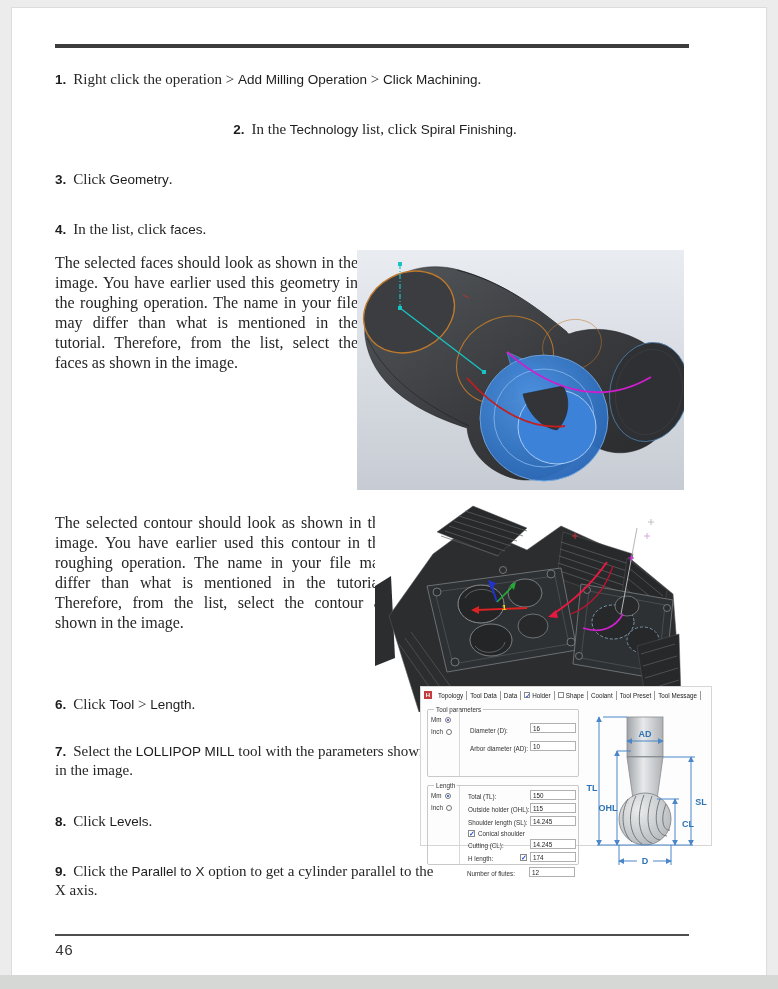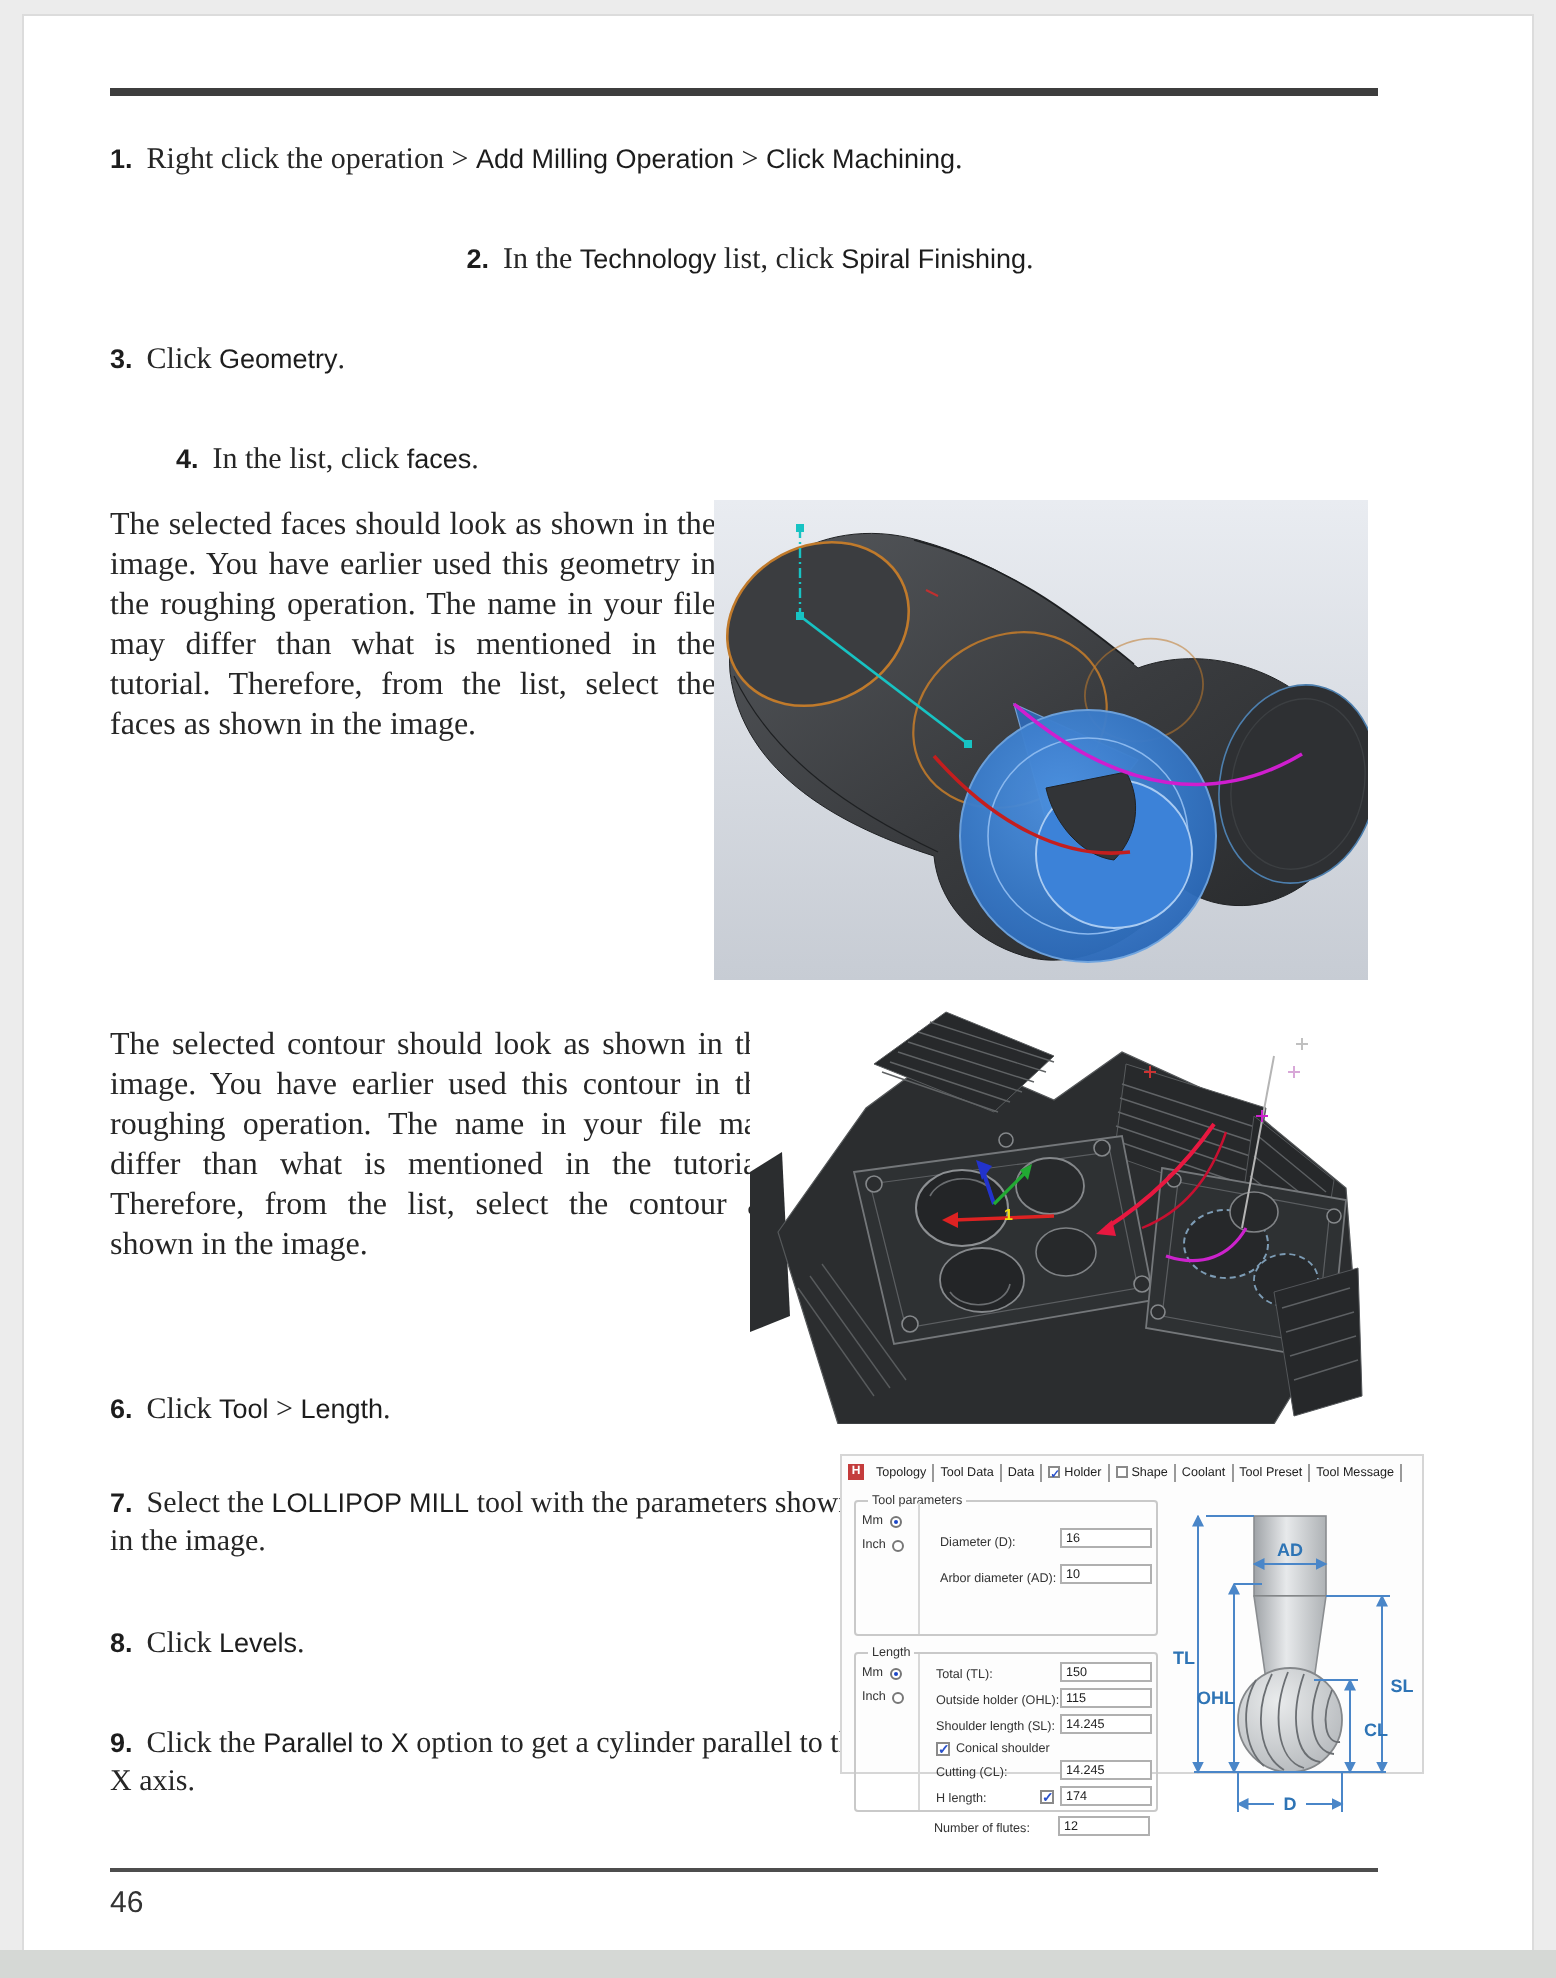--- a/index.html
+++ b/index.html
@@ -9,34 +9,34 @@
     font-family:"Liberation Serif", serif;
     overflow:hidden;
   }
   .bottom-strip { position:absolute; left:0; bottom:0; width:778px; height:14px; background:#d5d8d5; }
   .page {
     position:absolute; left:12px; top:8px; width:754px; height:967px;
     background:#ffffff; box-shadow:0 0 0 1px #dcdcdc;
   }
   .rule-top { position:absolute; left:43px; top:36px; width:634px; height:4px; background:#3d3d3d; }
   .rule-bottom { position:absolute; left:43px; top:926px; width:634px; height:2px; background:#4d4d4d; }
-  .page-num { position:absolute; left:43px; top:935px; font-family:Liberation Sans, sans-serif; font-size:15px; color:#333; }
+  .page-num { position:absolute; left:43px; top:935px; font-family:Liberation Mono, monospace; font-size:15px; color:#333; }
 
   .step { position:absolute; left:43px; font-size:15px; line-height:19px; color:#262626; }
   .step .num { font-family:"Liberation Sans",sans-serif; font-weight:700; font-size:13.5px; margin-right:7px; color:#1d1d1d; }
   .step .t { font-family:"Liberation Serif",serif; }
   .step .bb { font-family:"Liberation Sans",sans-serif; font-weight:400; font-size:13.5px; color:#1d1d1d; }
 
   .para { position:absolute; left:43px; font-size:16px; line-height:20px; color:#262626; text-align:justify; }
 
   .fig { position:absolute; overflow:hidden; }
 
   
   .dlg {
-    position:absolute; left:408px; top:719px; width:292px; height:160px;
+    position:absolute; left:408px; top:678px; width:292px; height:160px;
     background:#fdfdfd; border:1px solid #d6d6d6;
     font-family:"Liberation Sans",sans-serif; color:#333;
   }
   .tabbar { position:absolute; left:3px; top:2px; right:2px; height:12px; display:flex; align-items:center; }
   .hicon { width:8px; height:8px; background:#c43c3c; color:#fff; font-size:6px; font-weight:700; line-height:8px; text-align:center; margin-right:3px; flex:none; }
   .tab { font-size:6.3px; white-space:nowrap; padding:1px 3px; border-right:1px solid #9a9a9a; display:flex; align-items:center; gap:2px; color:#222; }
   .tcb { display:inline-block; width:6px; height:6px; border:1px solid #8a8a8a; background:#fff; position:relative; flex:none; }
   .tcb.on::after { content:"✓"; position:absolute; left:0; top:-1.5px; font-size:6px; color:#2b52cc; font-weight:700; }
   .grp { position:absolute; border:1px solid #c9c9c9; border-radius:2px; }
   .grp .legend { position:absolute; top:-4px; left:6px; background:#fdfdfd; padding:0 2px; font-size:6.3px; color:#333; white-space:nowrap; }
@@ -60,21 +60,21 @@
 
   <div class="step" style="top:62px; width:640px;">
     <span class="num">1.</span><span class="t">Right click the operation &gt; </span><span class="bb">Add Milling Operation</span><span class="t"> &gt; </span><span class="bb">Click Machining</span><span class="t">.</span>
   </div>
   <div class="step" style="top:112px; width:640px;text-align:center;">
     <span class="num">2.</span><span class="t">In the </span><span class="bb">Technology</span><span class="t"> list, click </span><span class="bb">Spiral Finishing</span><span class="t">.</span>
   </div>
   <div class="step" style="top:162px; width:640px;">
     <span class="num">3.</span><span class="t">Click </span><span class="bb">Geometry</span><span class="t">.</span>
   </div>
-  <div class="step" style="top:212px; width:640px;margin-left:33px;">
+  <div class="step" style="top:212px; width:640px;">
     <span class="num">4.</span><span class="t">In the list, click </span><span class="bb">faces</span><span class="t">.</span>
   </div>
 
   <div class="para" style="top:245px; width:303px;">The selected faces should look as shown in the image. You have earlier used this geometry in the roughing operation. The name in your file may differ than what is mentioned in the tutorial. Therefore, from the list, select the faces as shown in the image.</div>
 
 
   <div class="fig" style="left:345px; top:242px; width:327px; height:240px;">
     <svg width="327" height="240" viewBox="0 0 327 240">
       <defs>
         <linearGradient id="bg1" x1="0" y1="0" x2="0" y2="1">

